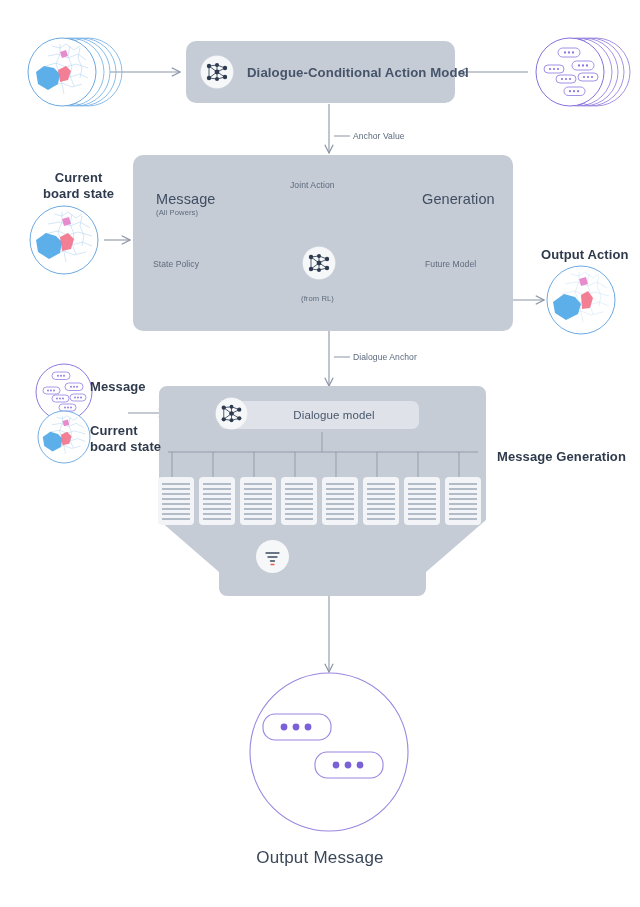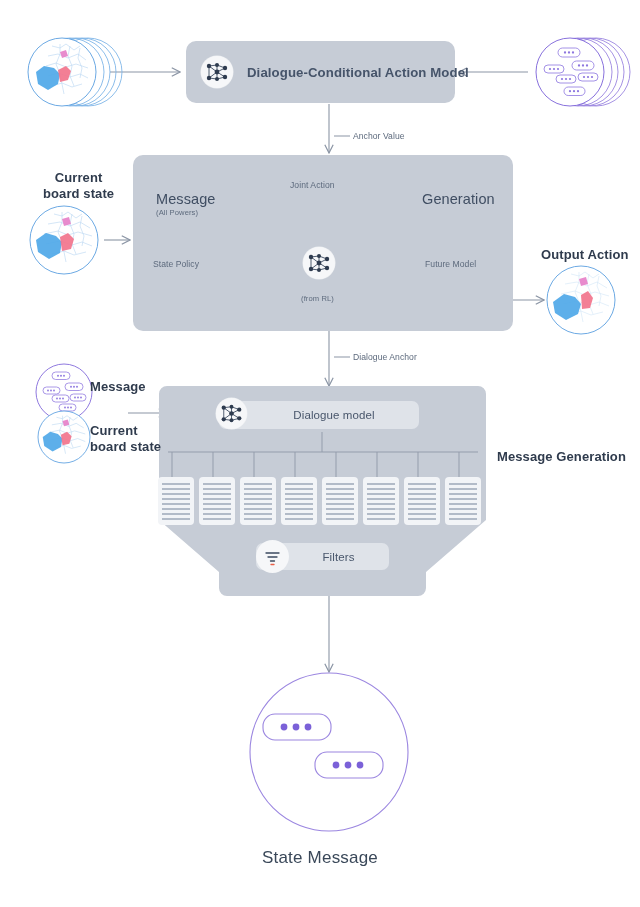--- a/index.html
+++ b/index.html
@@ -516,35 +516,32 @@
         <i style="top: 11px;"></i>
         <i style="top: 16px;"></i>
         <i style="top: 21px;"></i>
         <i style="top: 26px;"></i>
         <i style="top: 31px;"></i>
         <i style="top: 36px;"></i>
         <i style="top: 41px;"></i>
       </div>
     </div>
 
-  <div class="chip" style="left:256px; top:543px; width:133px; height:27px;">
-    <span class="chip-label t-chip" style="padding-left:32px;">Filters</span>
-  </div>
   <div class="filtericon" style="left:256px; top:540px; width:33px; height:33px;">
     <svg width="33" height="33" viewBox="0 0 33 33">
       <g stroke="#3b4a5f" stroke-width="1.3" stroke-linecap="round">
         <line x1="10" y1="13" x2="23" y2="13"></line>
         <line x1="12" y1="17" x2="21" y2="17"></line>
         <line x1="14.5" y1="21" x2="18.5" y2="21"></line>
       </g>
       <line x1="15" y1="24.5" x2="18" y2="24.5" stroke="#e8604a" stroke-width="1.3" stroke-linecap="round"></line>
     </svg>
   </div>
 
   <div class="lbl t-side" style="left:497px; top:449px;">Message Generation</div>
 
   <div class="lbl t-sidelabel" style="left:90px; top:379px;">Message</div>
   <div class="lbl t-sidelabel" style="left:90px; top:423px;"><span style="white-space:pre;">Current
 board state</span></div>
 
-  <div class="lbl t-outmsg" style="left:0; top:848px; width:640px; text-align:center;">State Message</div>
+  <div class="lbl t-outmsg" style="left:0; top:848px; width:640px; text-align:center;">Output Message</div>
 
 </div>
 
 </body></html>

